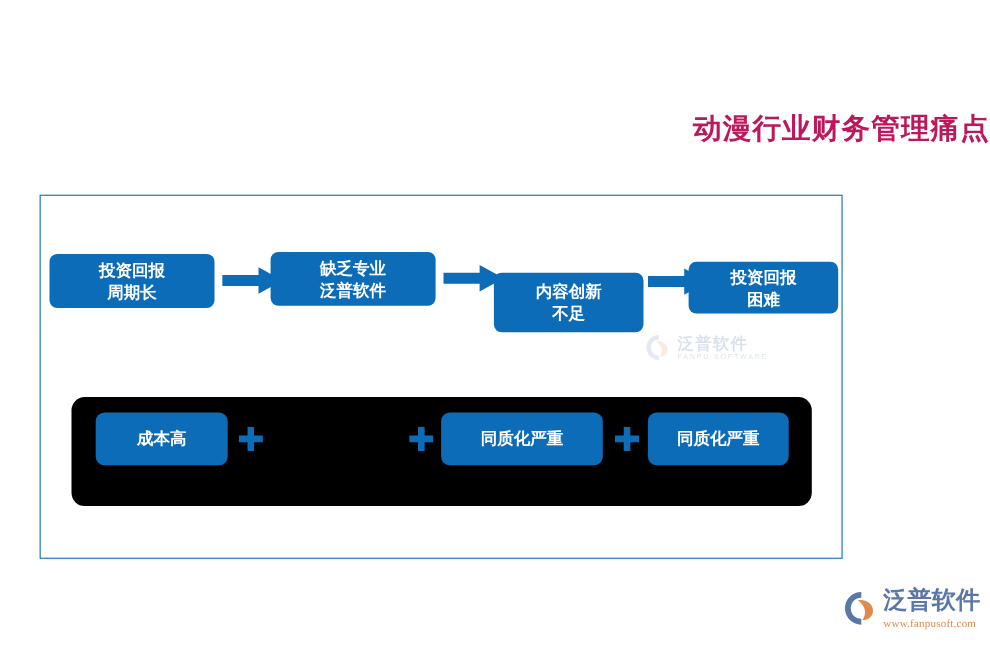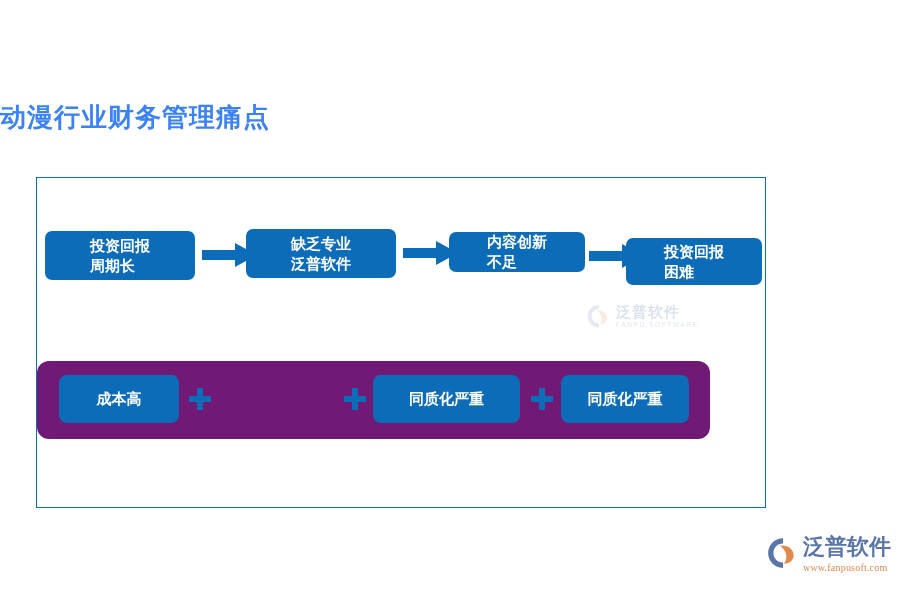--- a/index.html
+++ b/index.html
@@ -14,24 +14,24 @@
     overflow: hidden;
     position: relative;
   }
 
   
   .page-title {
     position: absolute;
     left: 0;
     top: 100px;
     width: 900px;
-    text-align: left;
+    text-align: right;
     font-size: 26px;
     font-weight: 700;
-    color: #3b82f6;
+    color: #be185d;
     letter-spacing: 1px;
     font-family: "DejaVu Serif", "Liberation Serif", serif;
     line-height: 34px;
     white-space: nowrap;
   }
 
   
   .frame {
     position: absolute;
     left: 36px;
@@ -54,40 +54,41 @@
 
   .flow-box {
     position: absolute;
     background: #0d6cb8;
     border-radius: 7px;
     color: #ffffff;
     font-family: "DejaVu Serif", "Liberation Serif", serif;
     font-weight: 700;
     font-size: 15px;
     line-height: 20px;
+    text-align: center;
     display: flex;
     align-items: center;
     justify-content: center;
     white-space: pre-line;
     box-sizing: border-box;
   }
 
   .arrow {
     position: absolute;
     height: 26px;
   }
 
   
   .gray-panel {
     position: absolute;
-    left: 0;
+    left: 28px;
     top: 183px;
     width: 673px;
-    height: 78px;
-    background: #701a75;
+    height: 99px;
+    background: #000000;
     border-radius: 12px;
   }
 
   .tag-box {
     position: absolute;
     background: #0d6cb8;
     border-radius: 8px;
     color: #ffffff;
     font-family: "DejaVu Serif", "Liberation Serif", serif;
     font-weight: 700;
@@ -183,21 +184,21 @@
       <path d="M0 8 L33 8 L33 1 L55 13 L33 25 L33 18 L0 18 Z" fill="#0d6cb8"></path>
     </svg>
 
     <div class="flow-box" style="left:209px; top:51px; width:150px; height:49px;">缺乏专业
 泛普软件</div>
 
     <svg class="arrow" style="left:366px; top:62px; width:55px;" viewBox="0 0 55 26">
       <path d="M0 8 L33 8 L33 1 L55 13 L33 25 L33 18 L0 18 Z" fill="#0d6cb8"></path>
     </svg>
 
-    <div class="flow-box" style="left:412px; top:54px; width:136px; height:40px;">内容创新
+    <div class="flow-box" style="left:412px; top:70px; width:136px; height:54px;">内容创新
 不足</div>
 
     <svg class="arrow" style="left:552px; top:65px; width:55px;" viewBox="0 0 55 26">
       <path d="M0 8 L33 8 L33 1 L55 13 L33 25 L33 18 L0 18 Z" fill="#0d6cb8"></path>
     </svg>
 
     <div class="flow-box" style="left:589px; top:60px; width:136px; height:47px;">投资回报
 困难</div>
   </div>
 

